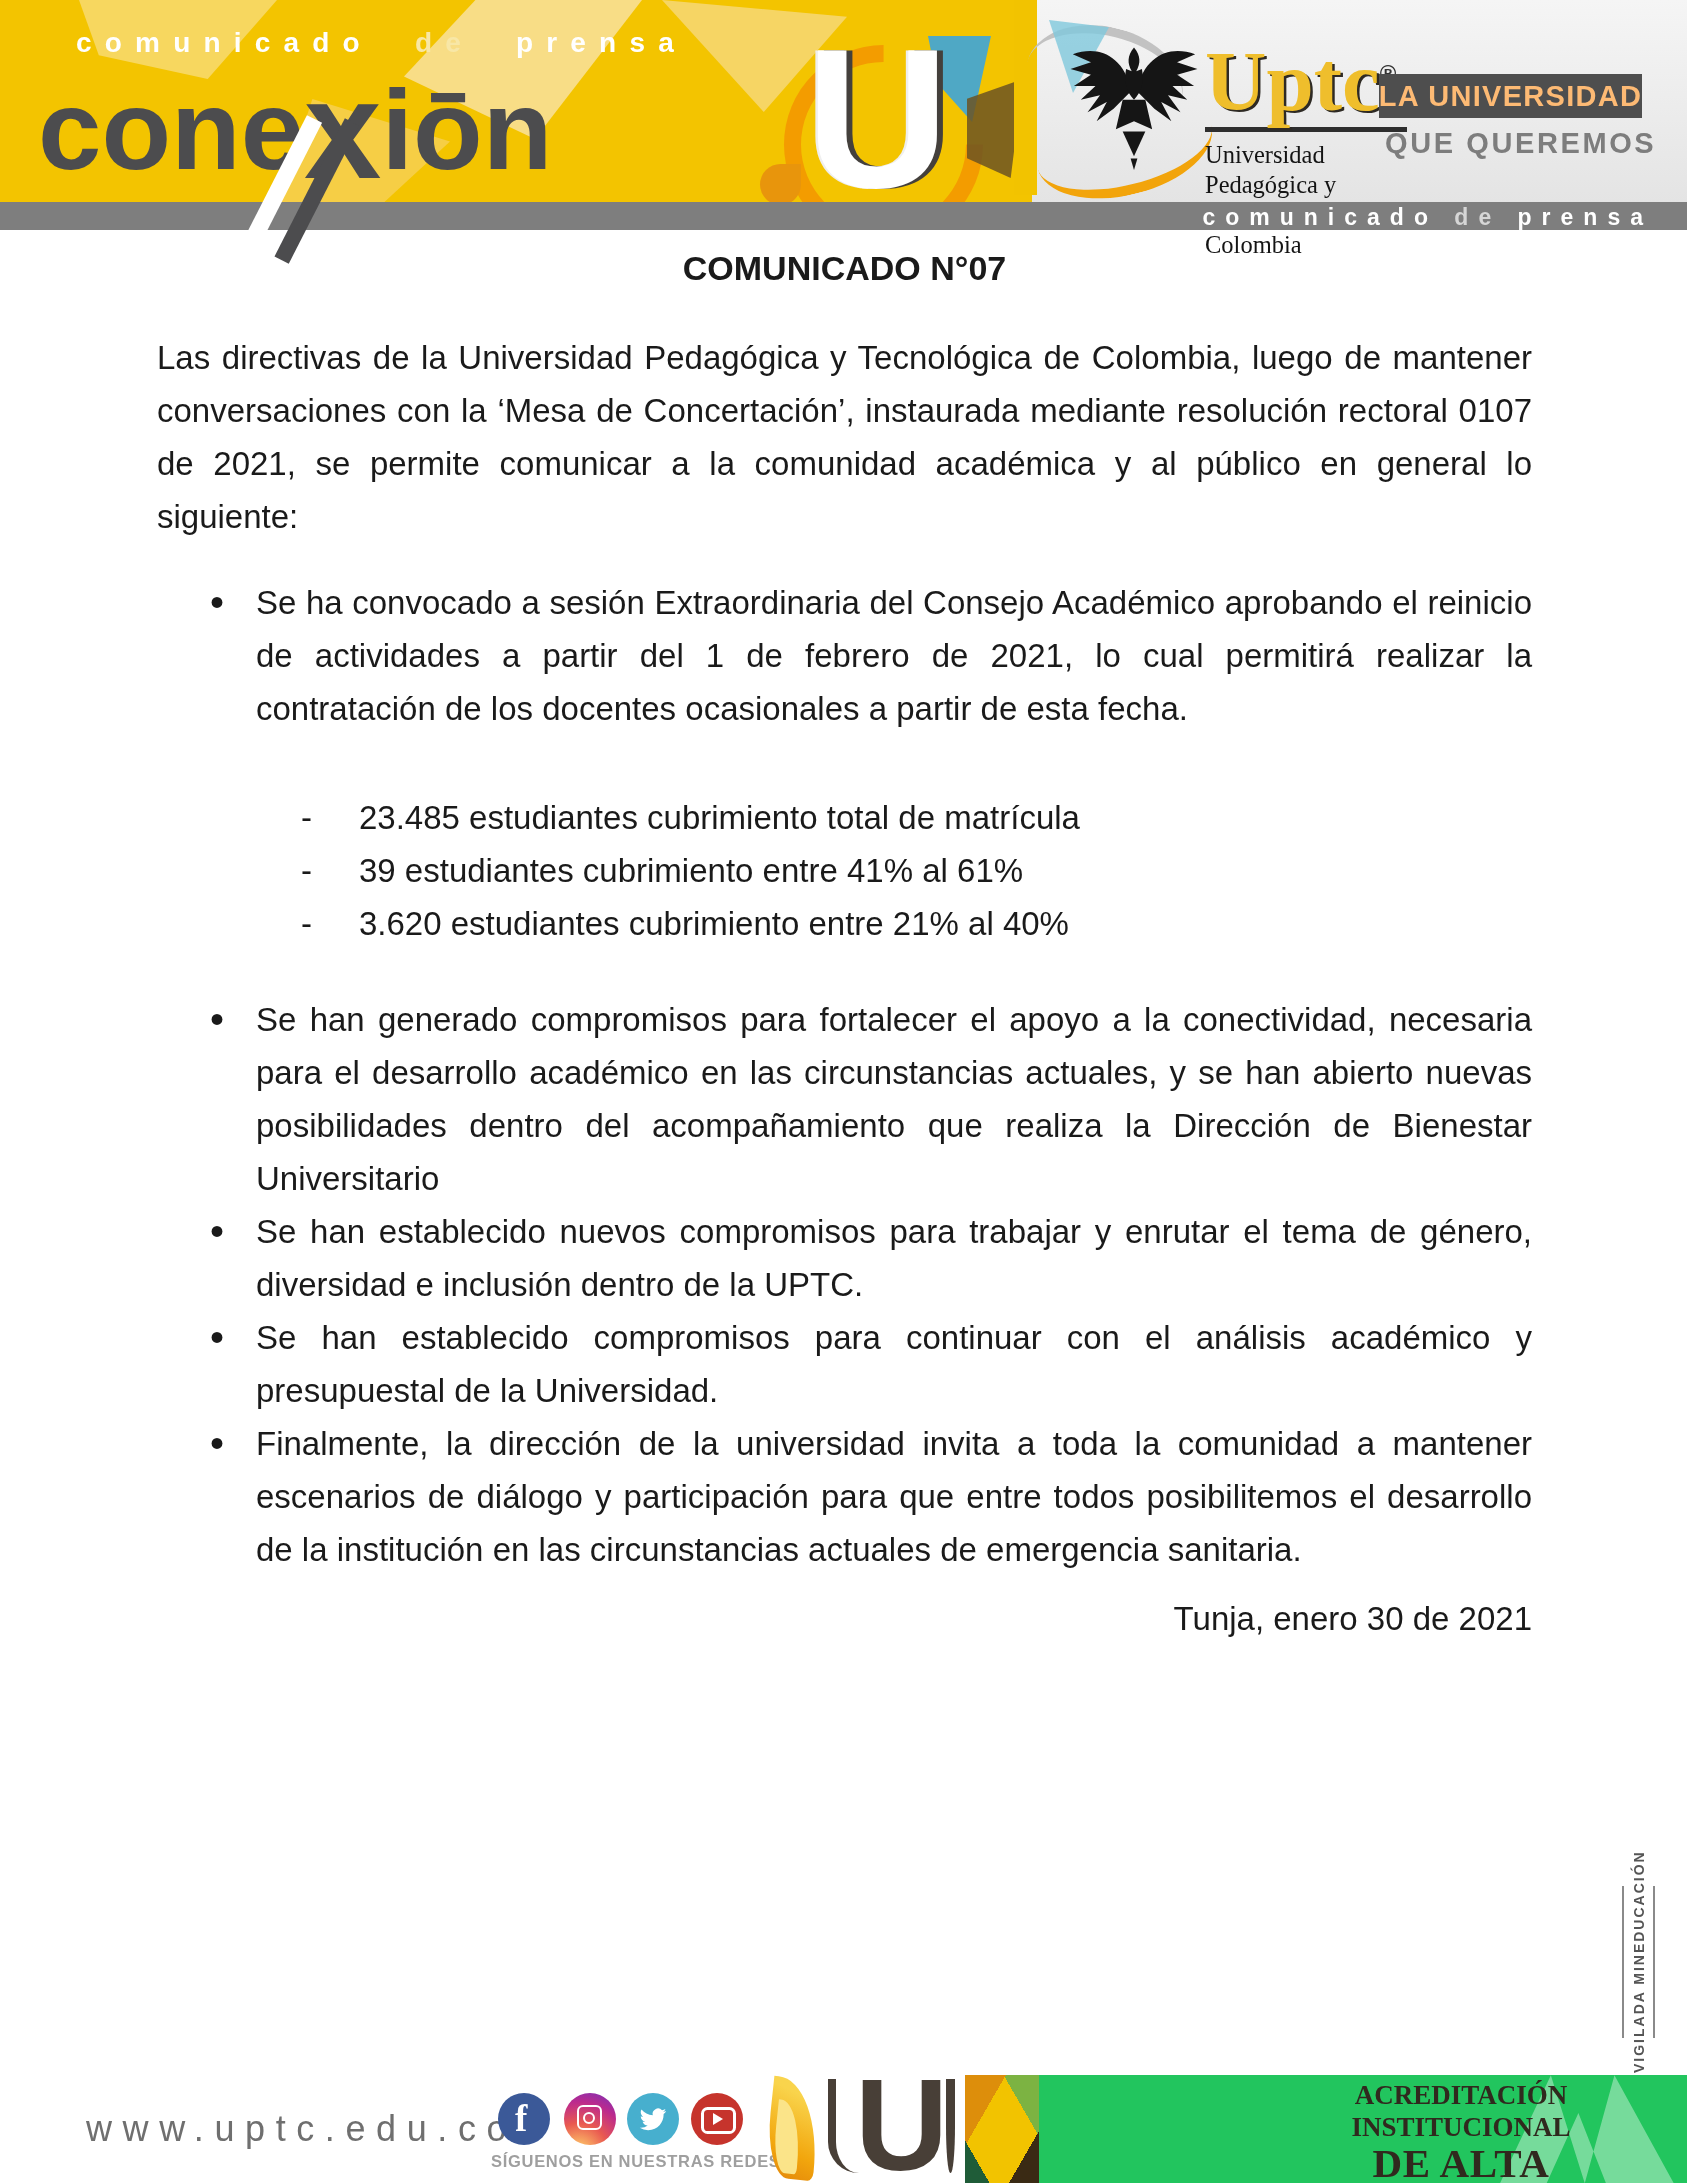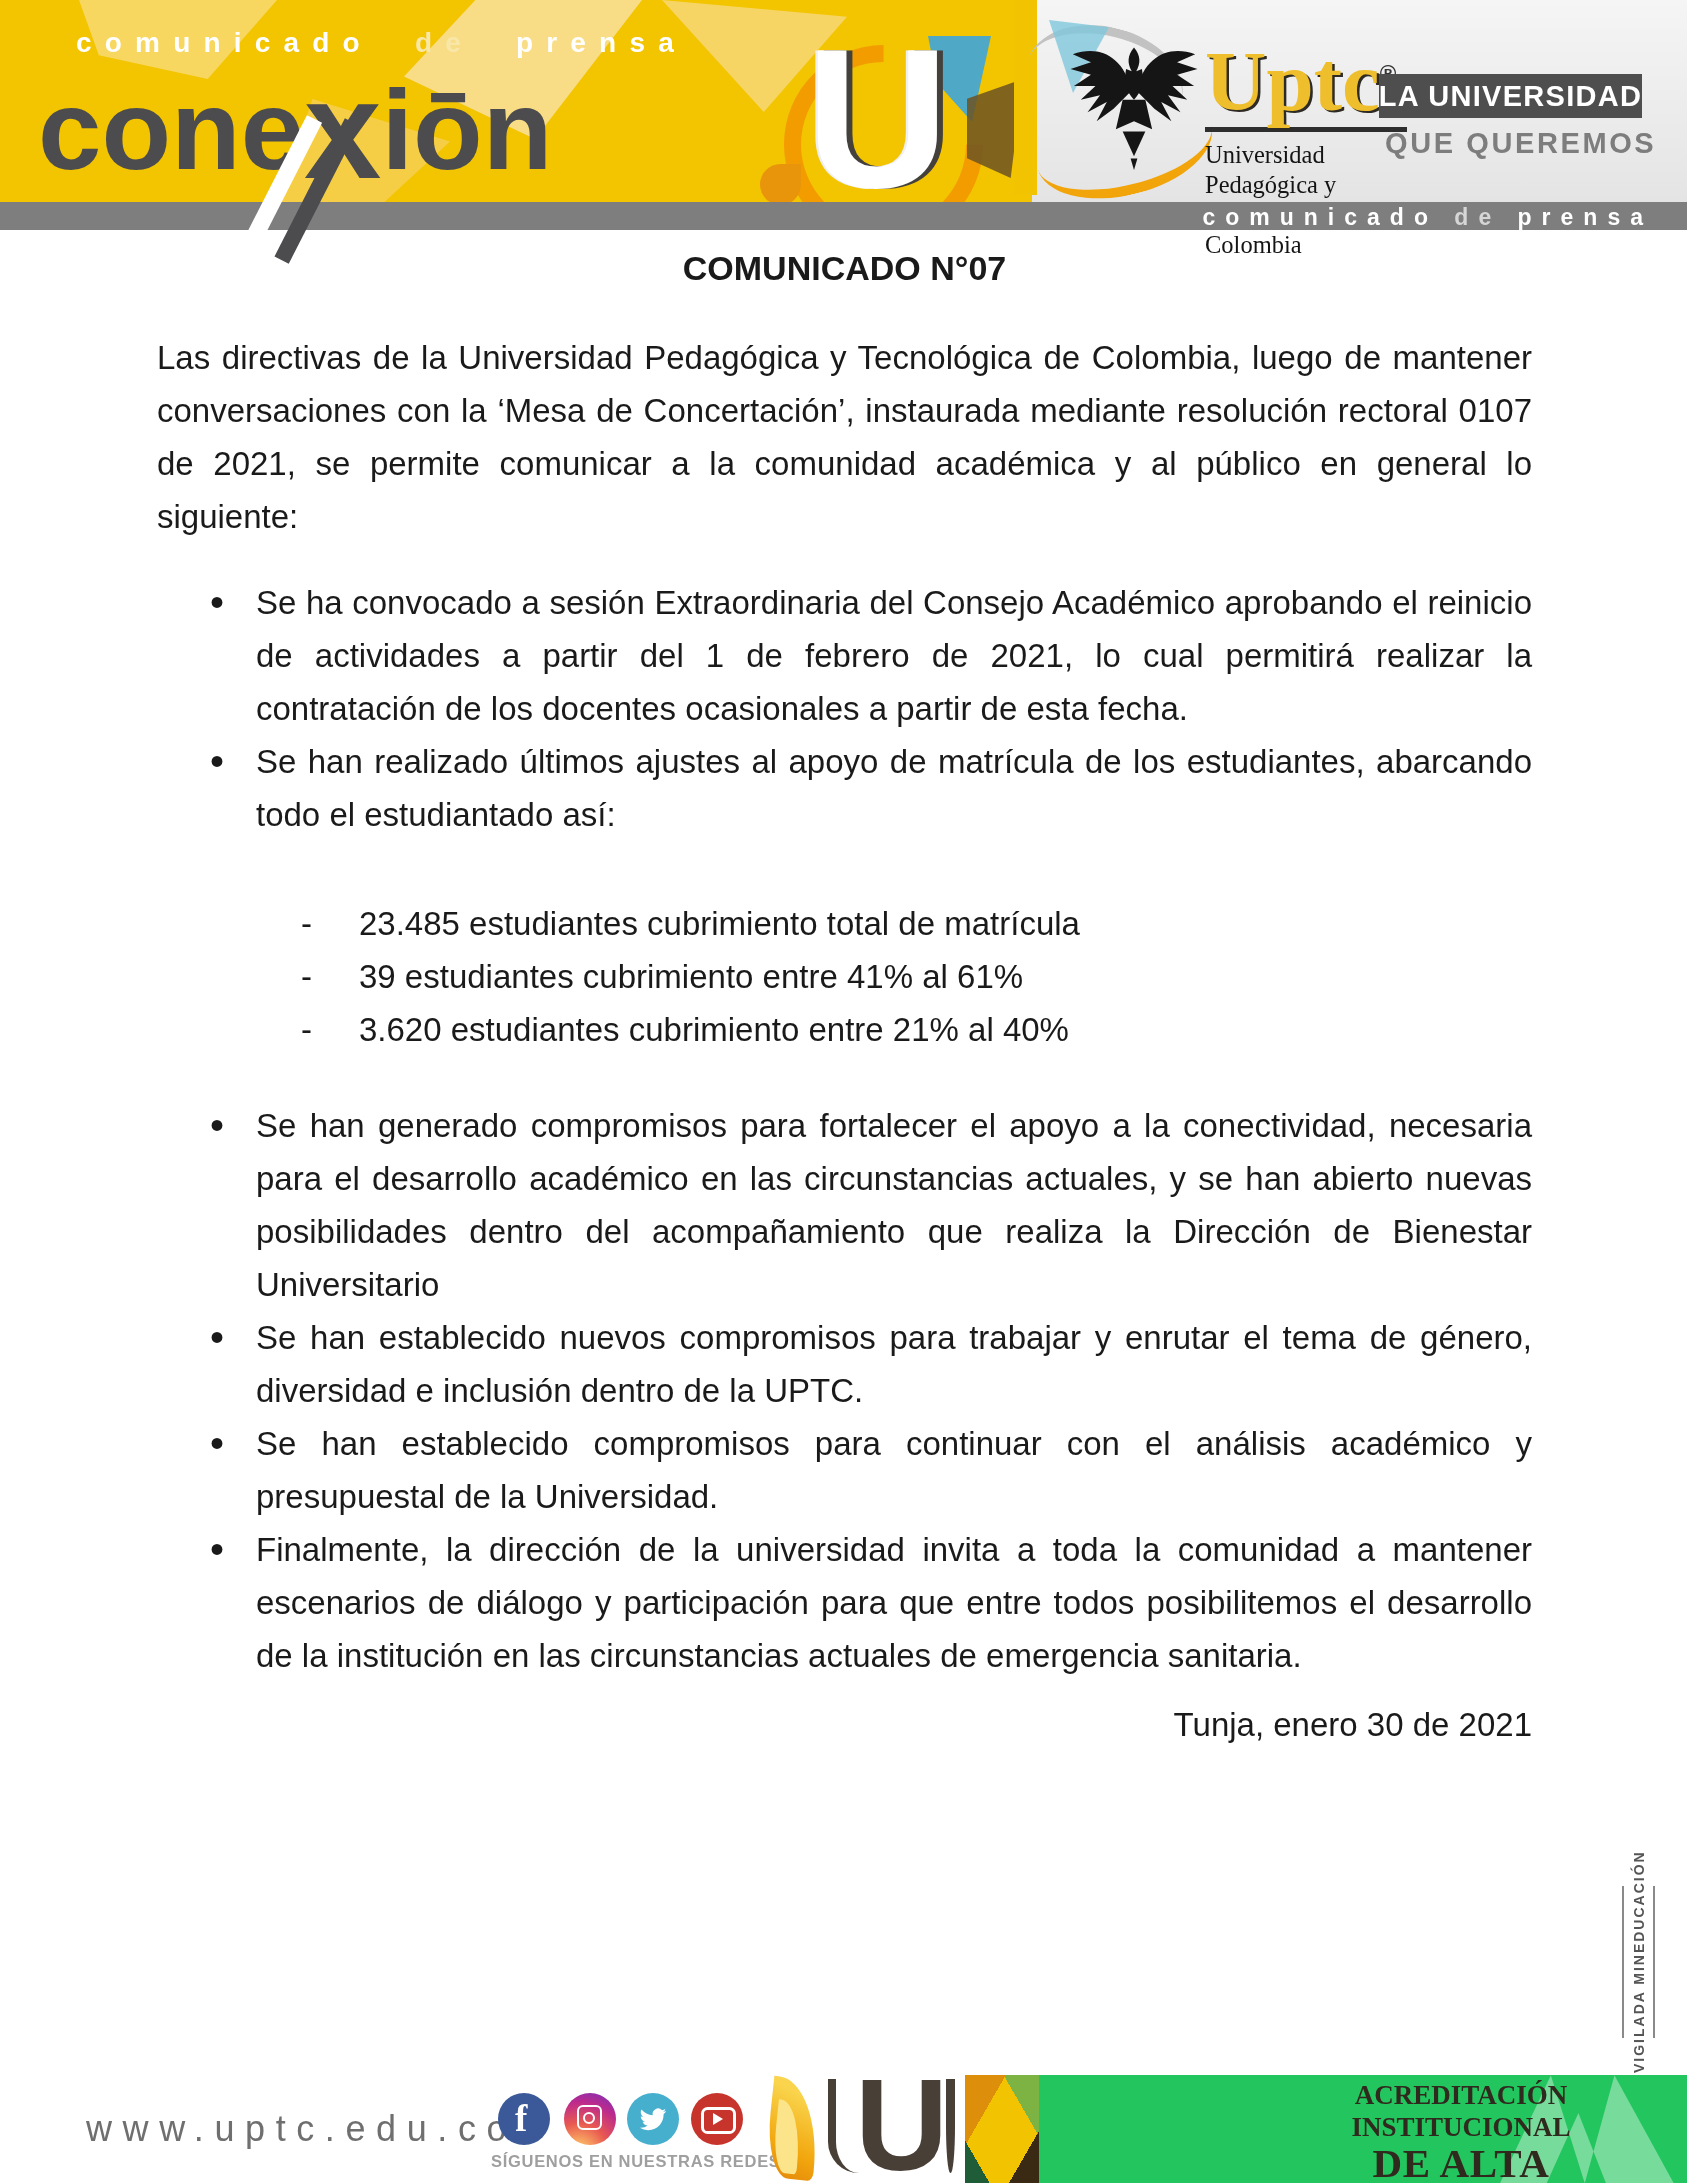--- a/index.html
+++ b/index.html
@@ -34,21 +34,21 @@
   .sw-gray{position:absolute;left:1025px;top:26.5px;width:159px;height:99px;border-top:9.3px solid #c2c2c2;border-radius:50%;transform:rotate(14deg);}
   .sw-teal{position:absolute;left:1049px;top:20px;width:60px;height:73px;background:#7FC8DC;clip-path:polygon(0 0,100% 10%,40% 100%);opacity:.8;}
 
   .eagle{position:absolute;left:1066px;top:30px;width:136px;height:162px;}
   .uptc-block{position:absolute;left:1205px;top:34px;width:185px;}
   .uptc-word{font-family:"Liberation Serif",serif;font-weight:bold;font-size:85px;line-height:79px;color:#EFBE2C;text-shadow:2.6px 2px 0 #2e2a24;}
   .uptc-reg{font-size:22.5px;color:#333;vertical-align:super;text-shadow:none;font-family:"Liberation Sans",sans-serif;}
   .uptc-rule{width:202px;height:5.3px;background:#2e2e2e;margin:5.3px 0 8px;}
   .uptc-lines{font-family:"Liberation Serif",serif;font-size:24.5px;line-height:30px;color:#141414;}
   .tagline-box{position:absolute;left:1379px;top:74px;width:263px;height:44px;background:#4e4e4e;display:flex;align-items:center;justify-content:center;}
-  .tagline1{color:#ffffff;font-weight:bold;font-size:29px;letter-spacing:1.3px;white-space:nowrap;}
+  .tagline1{color:#fdba74;font-weight:bold;font-size:29px;letter-spacing:1.3px;white-space:nowrap;}
   .tagline2{position:absolute;left:1385px;top:127px;color:#7d7d7d;font-weight:bold;font-size:29px;letter-spacing:2.6px;white-space:nowrap;}
 
   .header-bar{position:absolute;left:0;top:202px;width:1687px;height:28px;background:#7e7e7e;z-index:3;}
   .bar-text{position:absolute;right:34px;top:2px;font-weight:bold;font-size:23px;letter-spacing:10px;color:#fff;white-space:nowrap;}
   .bar-text .lt{color:#d6d6d6;}
 
   
   .doc{position:absolute;left:157px;top:238px;width:1375px;font-size:33px;line-height:53px;}
   .doc-title{text-align:center;font-weight:bold;font-size:34px;line-height:46px;margin-top:6.6px;}
   .doc-subtitle{text-align:center;font-weight:bold;font-size:34px;line-height:46px;margin-top:23px;}
@@ -161,21 +161,20 @@
     <div class="x-slash"></div>
     <div class="x-leg"></div>
   </div>
 
   <div class="doc">
     <div class="doc-title">COMUNICADO N°07</div>
     <p class="doc-intro">Las directivas de la Universidad Pedagógica y Tecnológica de Colombia, luego de mantener conversaciones con la ‘Mesa de Concertación’, instaurada mediante resolución rectoral 0107 de 2021, se permite comunicar a la comunidad académica y al público en general lo siguiente:</p>
 
     <ul class="l1">
       <li>Se ha convocado a sesión Extraordinaria del Consejo Académico aprobando el reinicio de actividades a partir del 1 de febrero de 2021, lo cual permitirá realizar la contratación de los docentes ocasionales a partir de esta fecha.</li>
-      <li>Se han realizado últimos ajustes al apoyo de matrícula de los estudiantes, abarcando todo el estudiantado así:</li>
     </ul>
 
     <ul class="l2">
       <li>23.485 estudiantes cubrimiento total de matrícula</li>
       <li>39 estudiantes cubrimiento entre 41% al 61%</li>
       <li>3.620 estudiantes cubrimiento entre 21% al 40%</li>
     </ul>
 
     <ul class="l1 second">
       <li>Se han generado compromisos para fortalecer el apoyo a la conectividad, necesaria para el desarrollo académico en las circunstancias actuales, y se han abierto nuevas posibilidades dentro del acompañamiento que realiza la Dirección de Bienestar Universitario</li>

